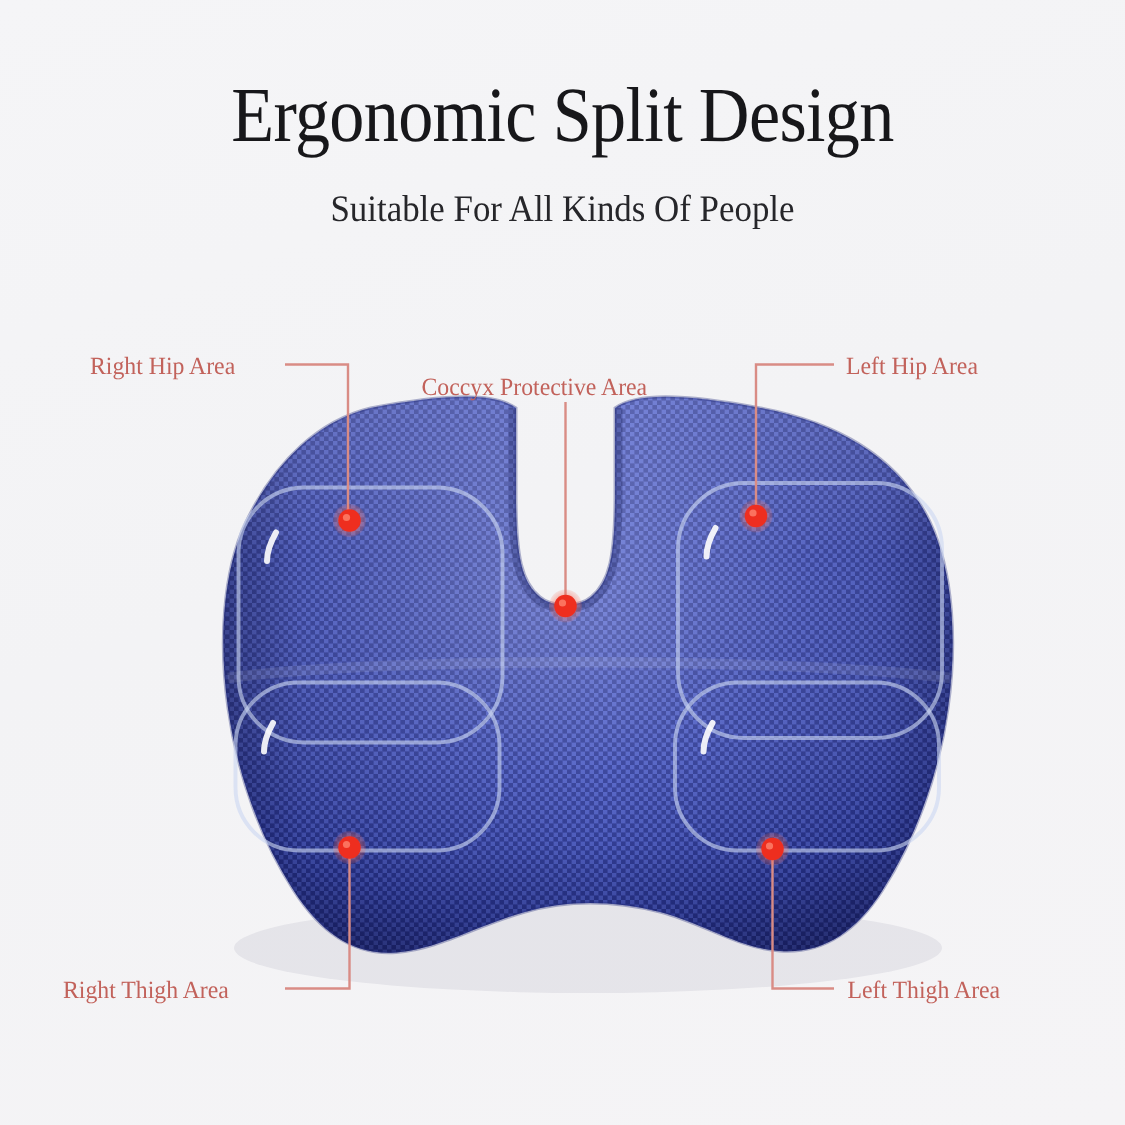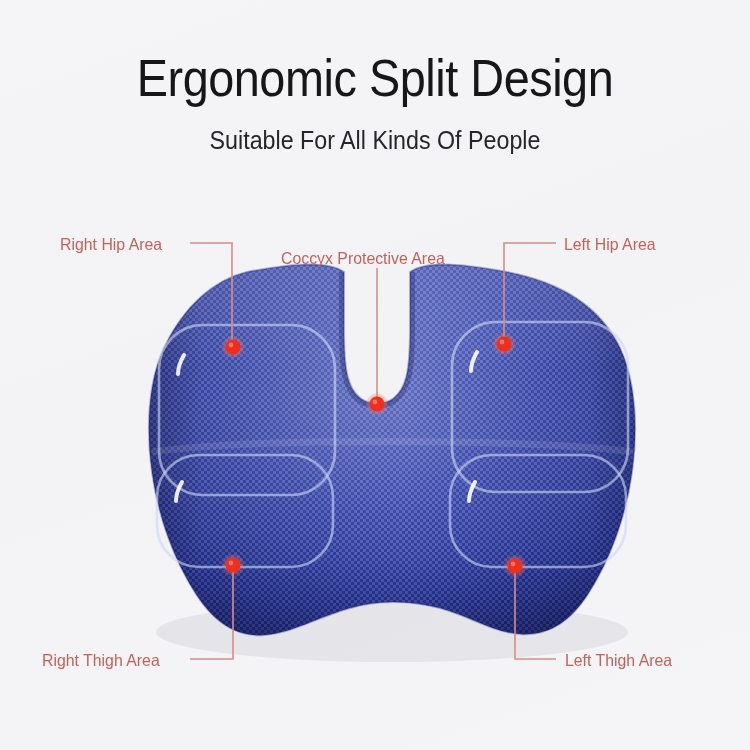--- a/index.html
+++ b/index.html
@@ -12,20 +12,21 @@
     background: #f4f4f6;
     font-family: "Liberation Sans", sans-serif;
     overflow: hidden;
   }
   #page {
     position: relative;
     width: 750px;
     height: 750px;
     background: linear-gradient(160deg, #f5f5f7 0%, #f3f3f5 45%, #f5f4f6 100%);
     overflow: hidden;
+    font-family: Liberation Serif, serif;
   }
 
   
   .title {
     position: absolute;
     top: 48px;
     left: 0;
     width: 750px;
     text-align: center;
     font-size: 52px;

